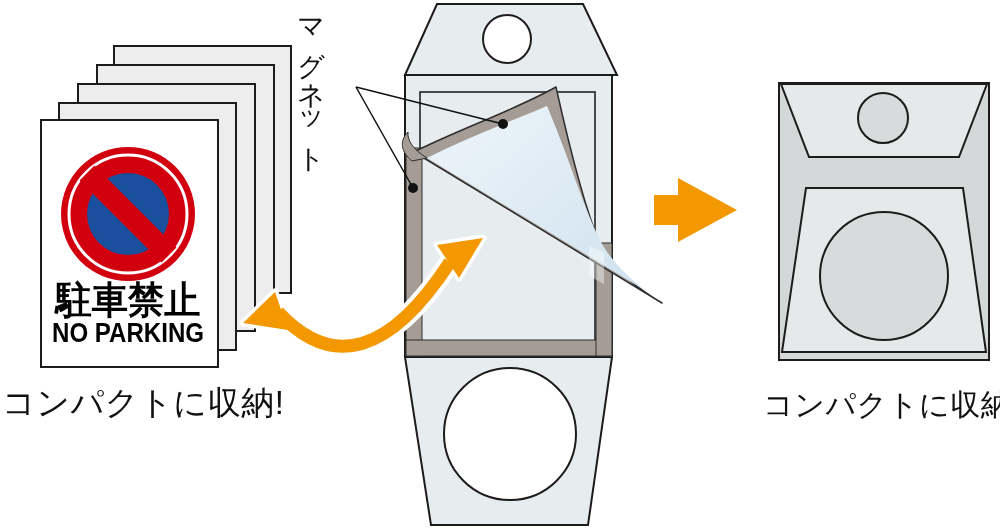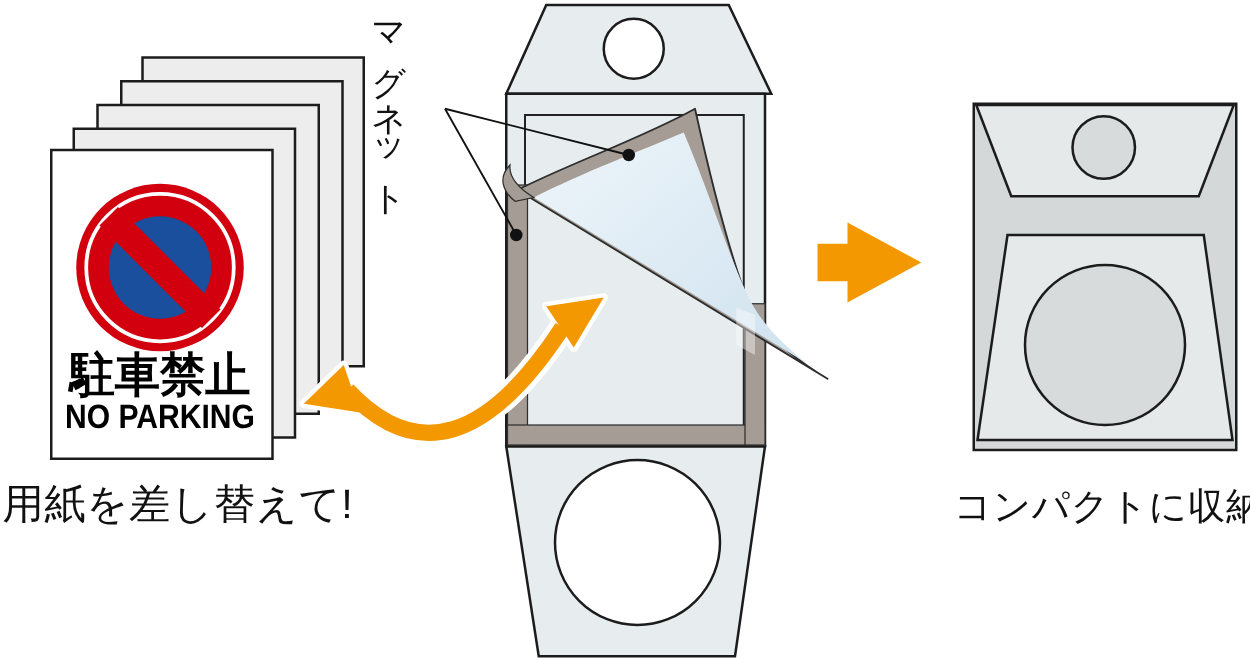--- a/index.html
+++ b/index.html
@@ -104,16 +104,16 @@
   <g>
     <rect x="779" y="83" width="210" height="277" fill="#D5D8D8" stroke="#1C1C1C" stroke-width="2"></rect>
     <path d="M781,84 L987,84 L959,157 L809,157 Z" fill="#E6E9E9" stroke="#1C1C1C" stroke-width="2"></path>
     <circle cx="883" cy="118" r="25" fill="#D8DBDB" stroke="#1C1C1C" stroke-width="2"></circle>
     <path d="M806,188 L963,188 L986,352 L782,352 Z" fill="#E6E9E9" stroke="#1C1C1C" stroke-width="2"></path>
     <circle cx="884" cy="276" r="64" fill="#D8DBDB" stroke="#1C1C1C" stroke-width="2"></circle>
   </g>
 </svg>
 
   <div class="caption caption-vertical">マグネット</div>
-  <div class="caption caption-left">用紙を差し替えて!</div>
+  <div class="caption caption-left">コンパクトに収納!</div>
   <div class="caption caption-right">コンパクトに収納</div>
 
 </div>
 
 </body></html>

